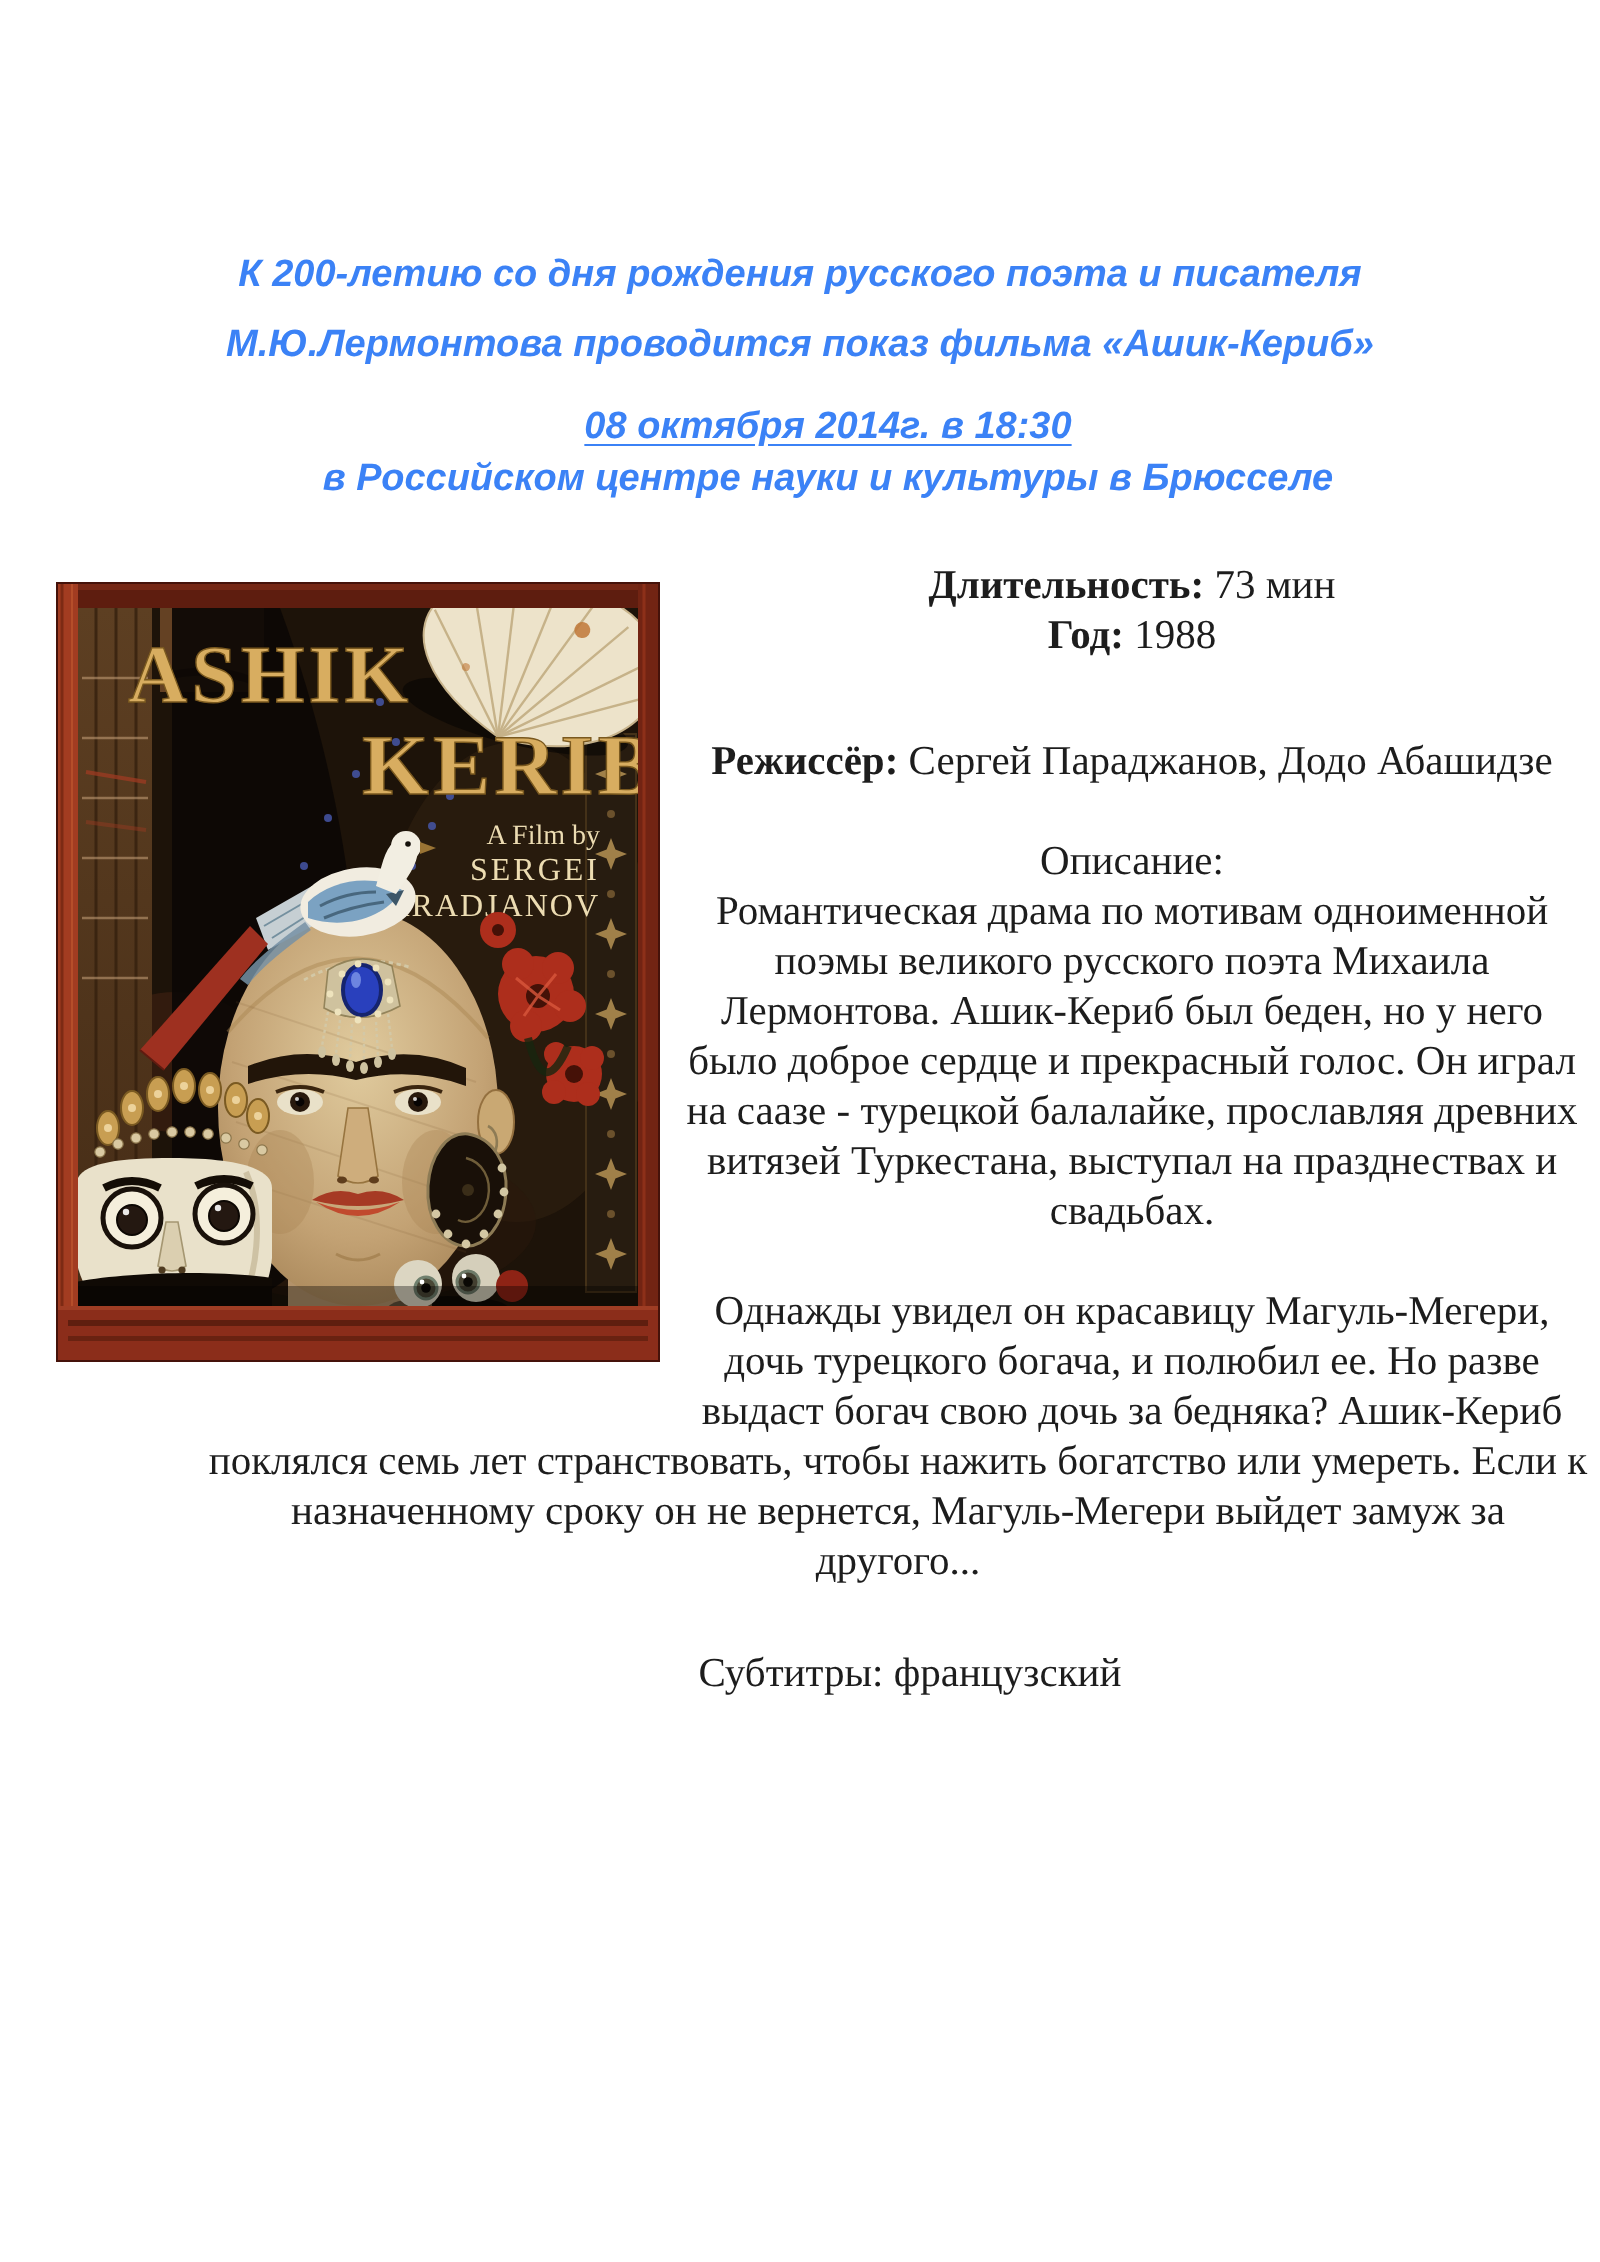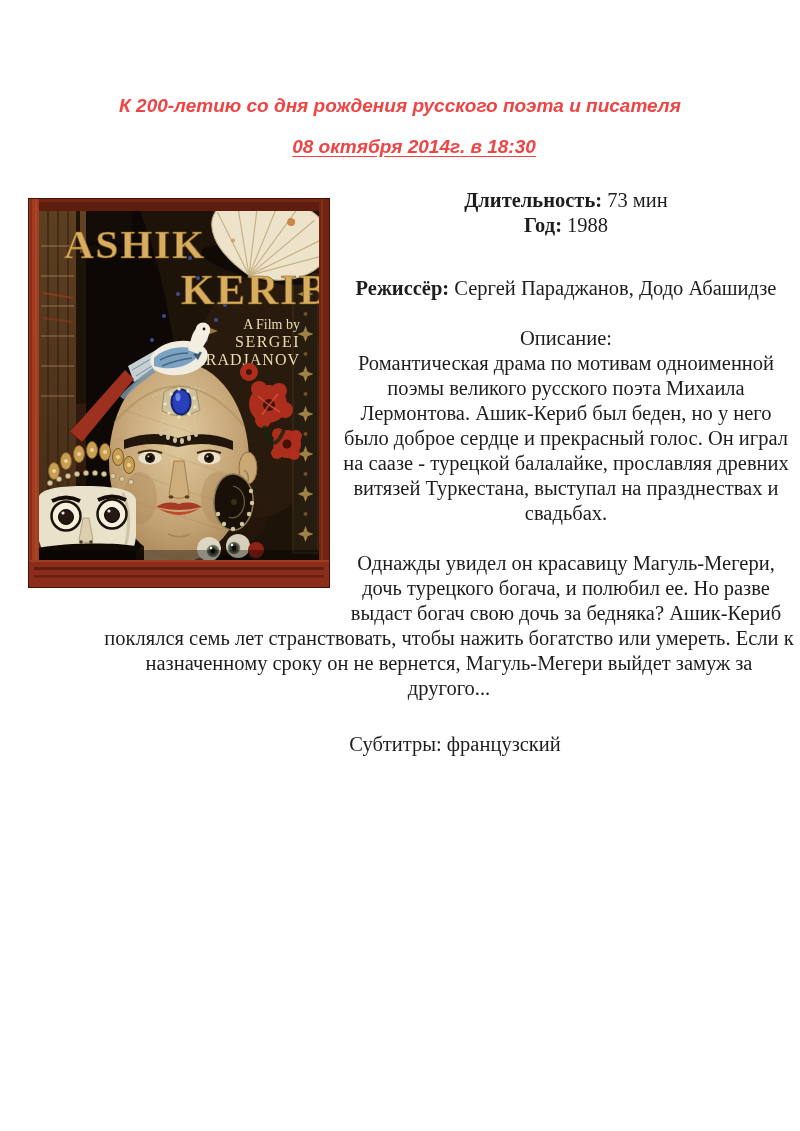--- a/index.html
+++ b/index.html
@@ -2,23 +2,23 @@
 <html lang="ru"><head>
 <meta charset="utf-8">
 <style>
   html,body{margin:0;padding:0;background:#ffffff;}
   body{width:800px;height:1131px;overflow:hidden;}
   .page{position:relative;width:800px;height:1131px;background:#fff;
         font-family:"Liberation Serif",serif;color:#1d1d1d;}
   p,div{margin:0;padding:0;}
 
   
-  .header{padding-top:88px;text-align:center;
+  .header{padding-top:120px;text-align:center;
           font-family:"Liberation Sans",sans-serif;
-          font-weight:bold;font-style:italic;color:#ef4444;font-size:19px;}
+          font-weight:bold;font-style:italic;color:#3b82f6;font-size:19px;}
   .h-main{line-height:35px;}
   .h-dateblock{margin-top:11px;line-height:26px;margin-left:28px;}
   .h-underline{text-decoration:underline;text-underline-offset:3px;}
 
   
   .content{margin-top:28px;padding-left:65px;padding-right:5px;
            font-size:20.5px;line-height:25px;text-align:center;}
   .poster-float{float:left;width:272px;height:420px;}
   .poster-svg{display:block;margin-left:-37px;margin-top:10px;}
   .meta-block{margin-bottom:38px;}
@@ -28,22 +28,24 @@
   .subtitles{margin-top:31px;text-align:center;padding-left:50px;clear:none;}
   b{font-weight:bold;}
 </style>
 </head>
 <body>
 
 <div class="page">
 
   <div class="header">
     <div class="h-main">К 200-летию со дня рождения русского поэта и писателя</div>
+    <div class="h-main">М.Ю.Лермонтова проводится показ фильма «Ашик-Кериб»</div>
     <div class="h-dateblock">
       <div><span class="h-underline">08 октября 2014г. в 18:30</span></div>
+      <div>в Российском центре науки и культуры в Брюсселе</div>
     </div>
   </div>
 
   <div class="content">
 
     <div class="poster-float">
       <svg class="poster-svg" width="302" height="390" viewBox="0 0 302 390" xmlns="http://www.w3.org/2000/svg">
         <defs>
           <radialGradient id="skin" cx="50%" cy="38%" r="75%">
             <stop offset="0%" stop-color="#e0cb9e"></stop>

